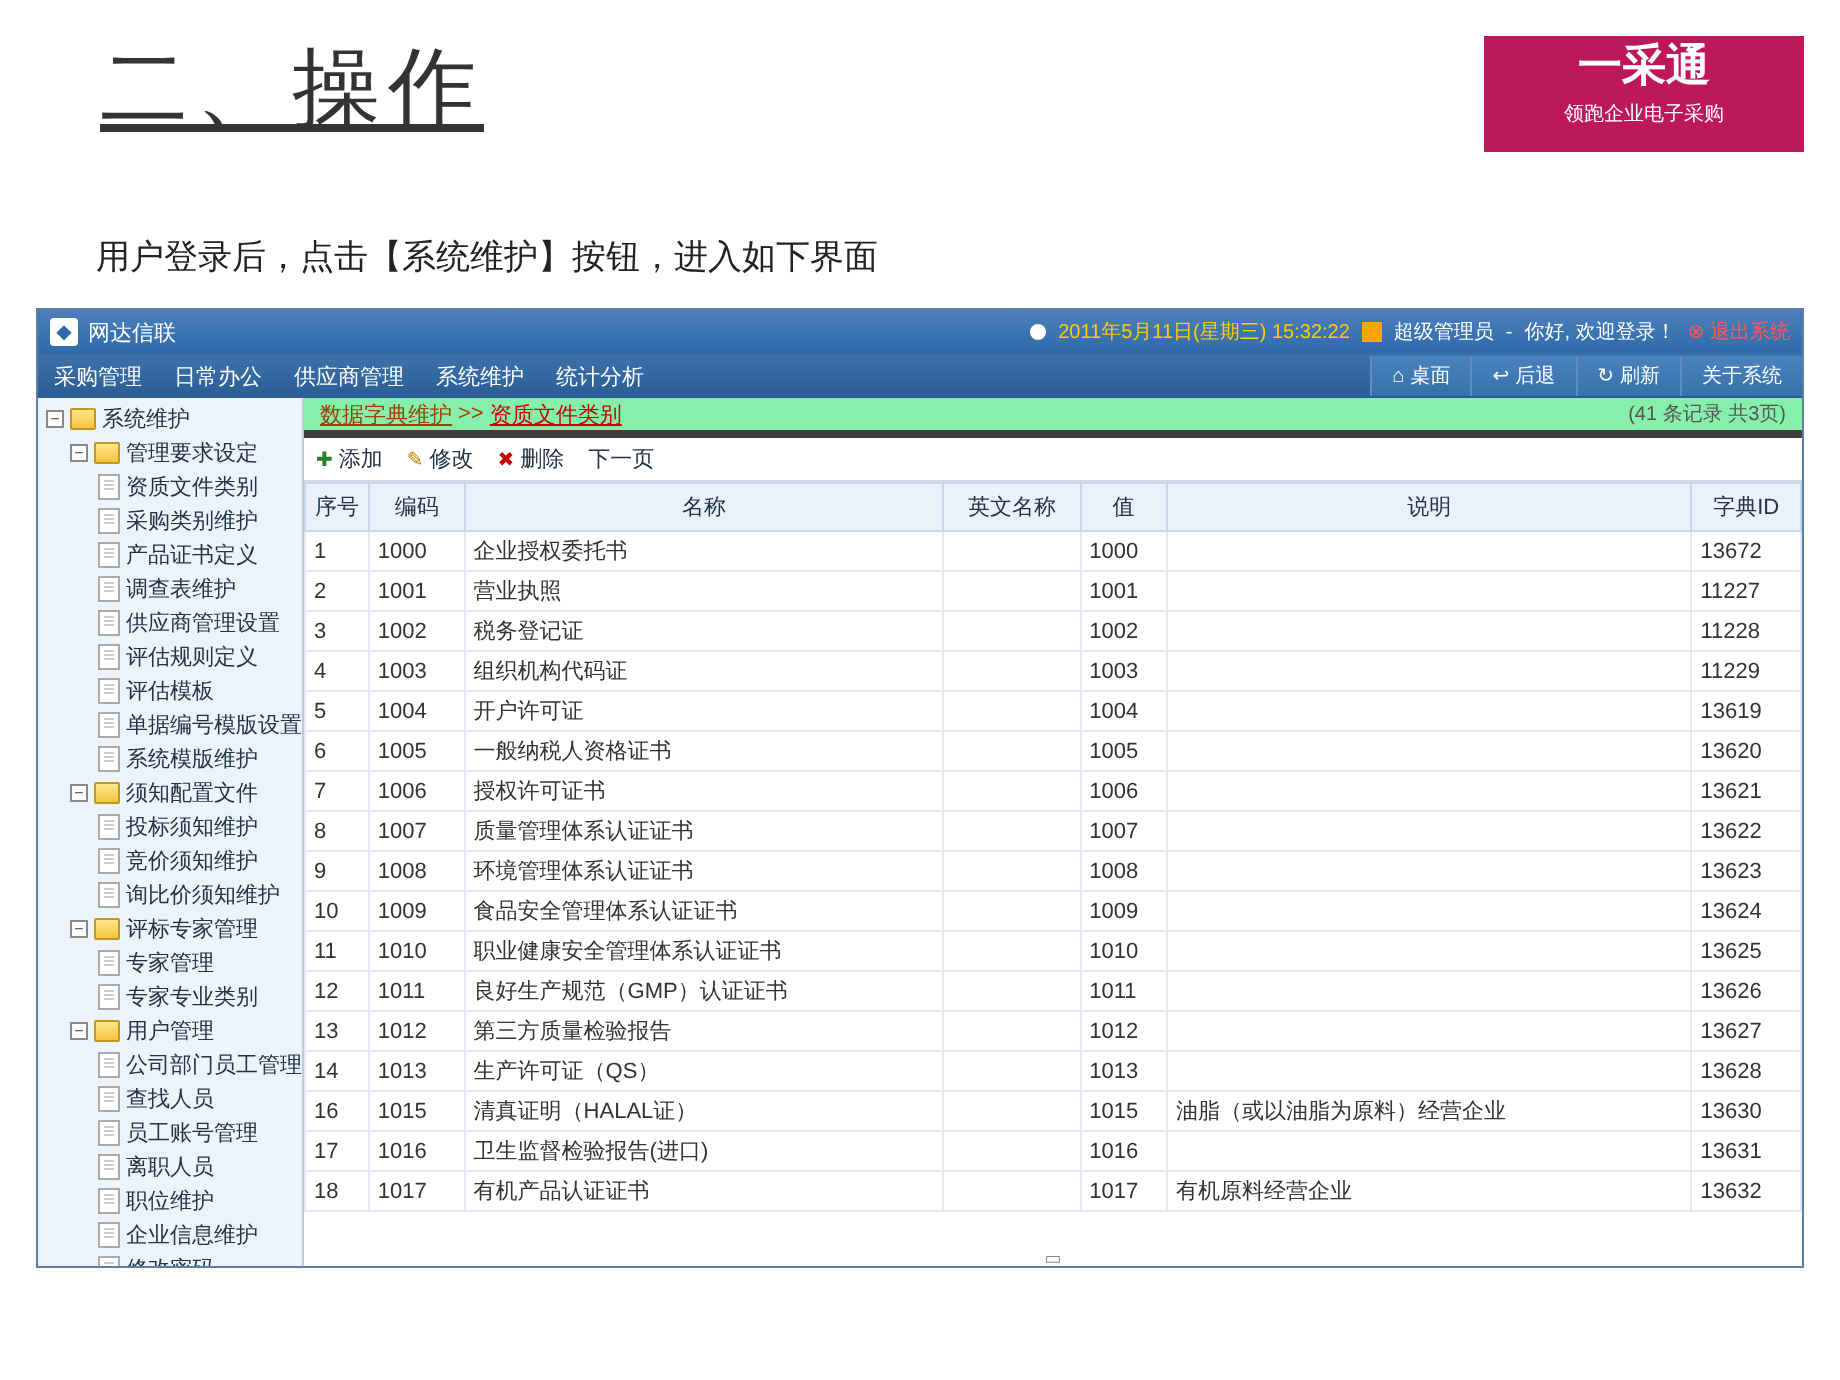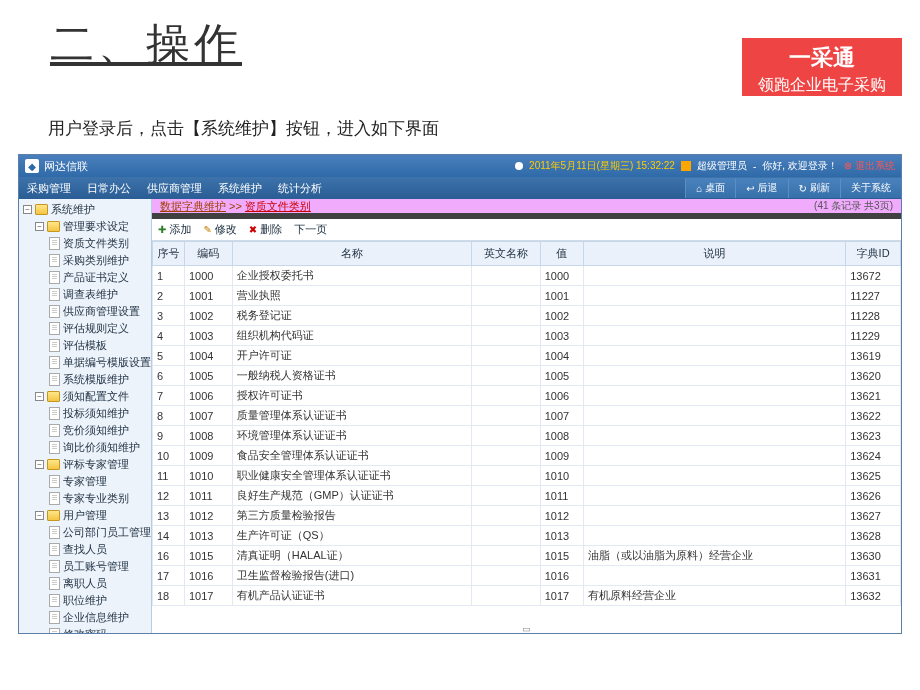--- a/index.html
+++ b/index.html
@@ -1,23 +1,23 @@
 <!DOCTYPE html>
 <html><head>
   <meta charset="utf-8">
   <style>
     * { margin: 0; padding: 0; box-sizing: border-box; }
     body { font-family: "Microsoft YaHei", Arial, sans-serif; background: #fff; width: 920px; height: 690px; overflow: hidden; }
     
     .header-bar { height: 99px; display: flex; align-items: flex-start; padding-left: 20px; position: relative; }
     .title-box { background: #fff; padding: 15px 40px 15px 30px; }
     .main-title { font-size: 44px; font-weight: normal; color: #333; letter-spacing: 4px; text-decoration: underline; }
-    .logo-box { position: absolute; right: 18px; top: 18px; width: 160px; height: 58px; background: #ef4444; color: #fff; display: flex; flex-direction: column; align-items: center; justify-content: flex-end; margin-top: 20px; }
+    .logo-box { position: absolute; right: 18px; top: 18px; width: 160px; height: 58px; background: #be185d; color: #fff; display: flex; flex-direction: column; align-items: center; justify-content: flex-start; }
     .logo-main { font-size: 22px; font-weight: bold; }
-    .logo-sub { font-size: 16px; margin-top: 2px; }
+    .logo-sub { font-size: 10px; margin-top: 2px; }
     
     .instruction { font-size: 17px; color: #222; margin: 18px 0 14px 48px; }
     
     .app-window { margin: 0 18px; border: 1px solid #5a7fa8; background: #fff; height: 480px; overflow: hidden; }
     
     .titlebar { height: 22px; background: linear-gradient(#4a7fbc, #2f6aa8); color: #fff; display: flex; align-items: center; padding: 0 6px; font-size: 11px; position: relative; }
     .titlebar-icon { width: 14px; height: 14px; background: #fff; border-radius: 2px; margin-right: 5px; display: flex; align-items: center; justify-content: center; color: #2f6aa8; font-size: 10px; }
     .titlebar-right { position: absolute; right: 6px; display: flex; align-items: center; gap: 6px; font-size: 10px; }
     .tb-warn { color: #ffcc00; }
     .tb-user { color: #fff; }
@@ -40,21 +40,21 @@
     .tree-node.level1 { padding-left: 4px; }
     .tree-node.level2 { padding-left: 16px; }
     .tree-node.level3 { padding-left: 30px; }
     .tree-toggle { width: 9px; height: 9px; border: 1px solid #888; background: #fff; font-size: 8px; line-height: 7px; text-align: center; color: #555; }
     .folder-icon { width: 13px; height: 11px; display: inline-block; }
     .folder-open { background: linear-gradient(#ffe68a, #f4c542); border: 1px solid #c49820; border-radius: 1px; }
     .file-icon { width: 11px; height: 13px; background: #fff; border: 1px solid #aaa; display: inline-block; position: relative; }
     .file-icon::before { content: ''; position: absolute; top: 2px; left: 2px; right: 2px; height: 1px; background: #ccc; box-shadow: 0 2px 0 #ccc, 0 4px 0 #ccc; }
     
     .content { flex: 1; display: flex; flex-direction: column; background: #fff; }
-    .breadcrumb { height: 20px; background: #f0abfc; border-bottom: 6px solid #404040; display: flex; align-items: center; padding: 0 8px; font-size: 11px; }
+    .breadcrumb { height: 20px; background: #86efac; border-bottom: 4px solid #404040; display: flex; align-items: center; padding: 0 8px; font-size: 11px; }
     .bc-link1 { color: #a04000; text-decoration: underline; cursor: pointer; }
     .bc-sep { color: #a04000; margin: 0 3px; }
     .bc-link2 { color: #c00; text-decoration: underline; cursor: pointer; }
     .bc-count { margin-left: auto; color: #555; font-size: 10px; }
     
     .toolbar { height: 22px; border-bottom: 1px solid #d0d9e6; display: flex; align-items: center; padding: 0 6px; gap: 12px; font-size: 11px; }
     .tool-btn { display: flex; align-items: center; gap: 3px; cursor: pointer; color: #234; }
     .tool-icon { font-size: 10px; }
     .ti-add { color: #2a7e2a; }
     .ti-edit { color: #c08000; }

